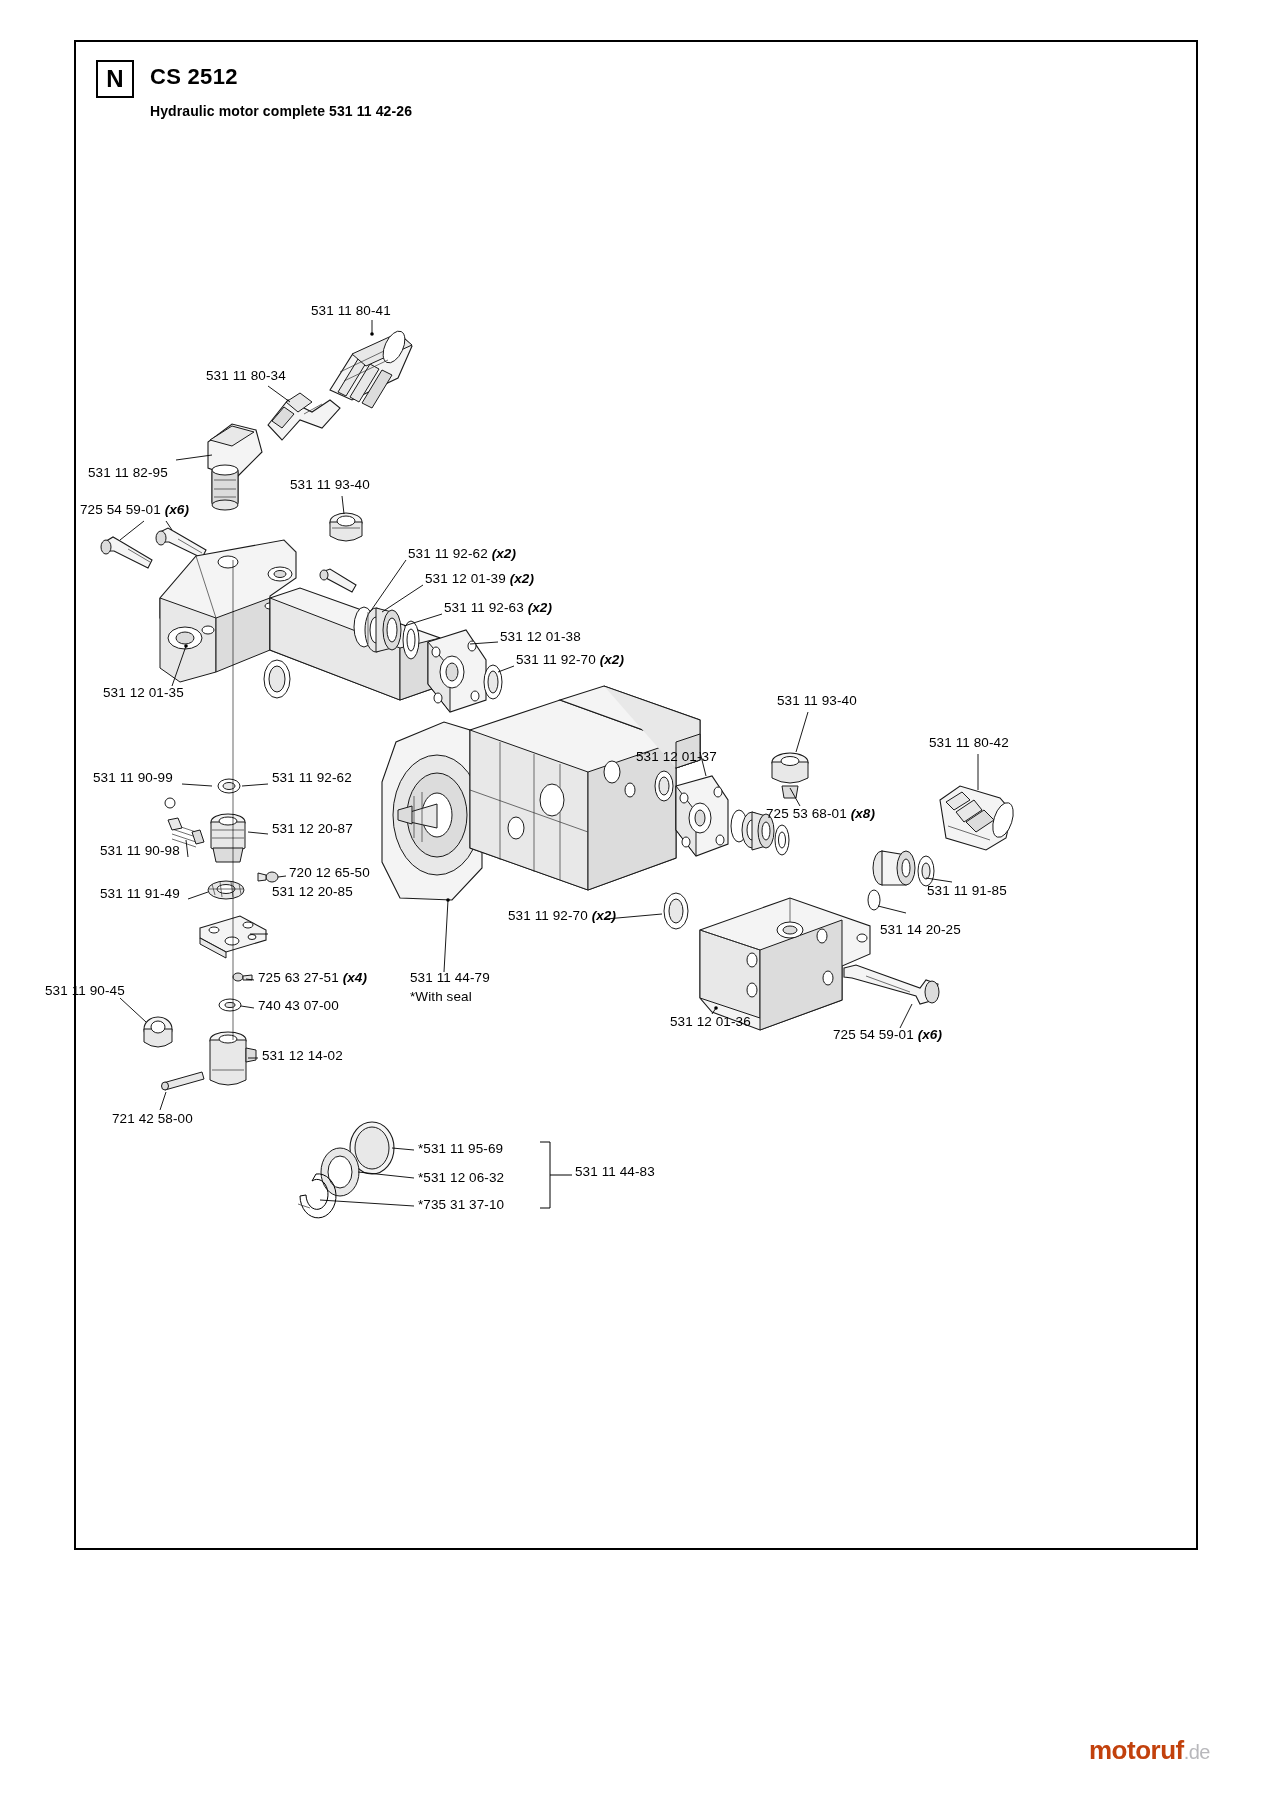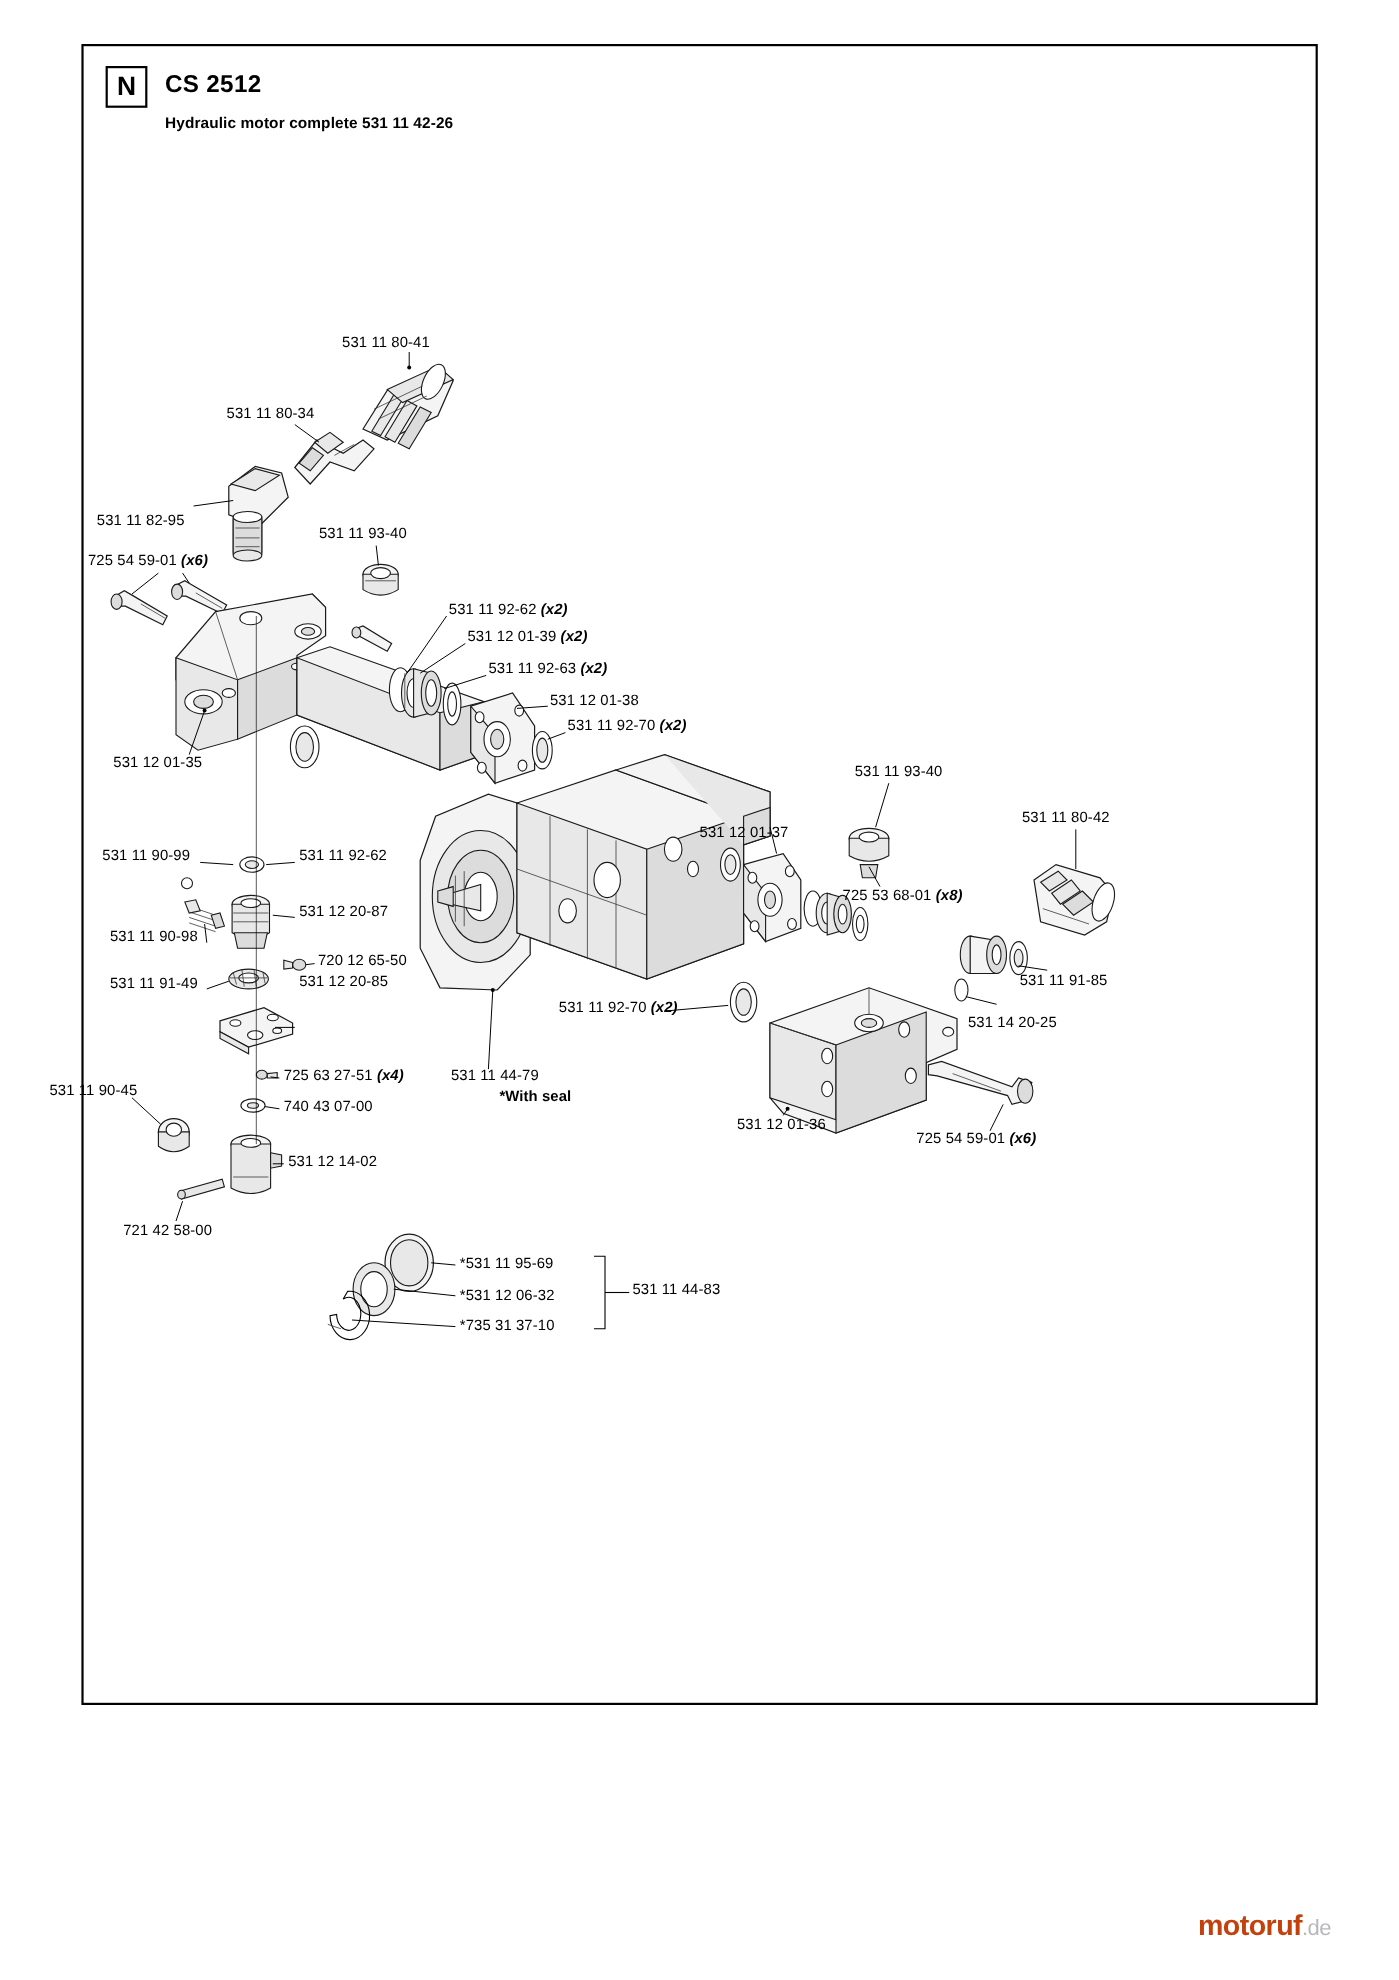--- a/index.html
+++ b/index.html
@@ -61,21 +61,21 @@
     letter-spacing: 0.1px;
   }
   .lbl {
     position: absolute;
     font-size: 13.5px;
     color: #000;
     white-space: nowrap;
     letter-spacing: 0.1px;
   }
   .lbl b { font-weight: bold; font-style: italic; }
-  .lbl.bold { font-weight: bold; margin-left: 44px; }
+  .lbl.bold { font-weight: normal; }
   .watermark {
     position: absolute;
     right: 62px;
     bottom: 34px;
     font-size: 26px;
     font-weight: bold;
     color: #b8b8bc;
     letter-spacing: -0.5px;
   }
   .watermark .m {

